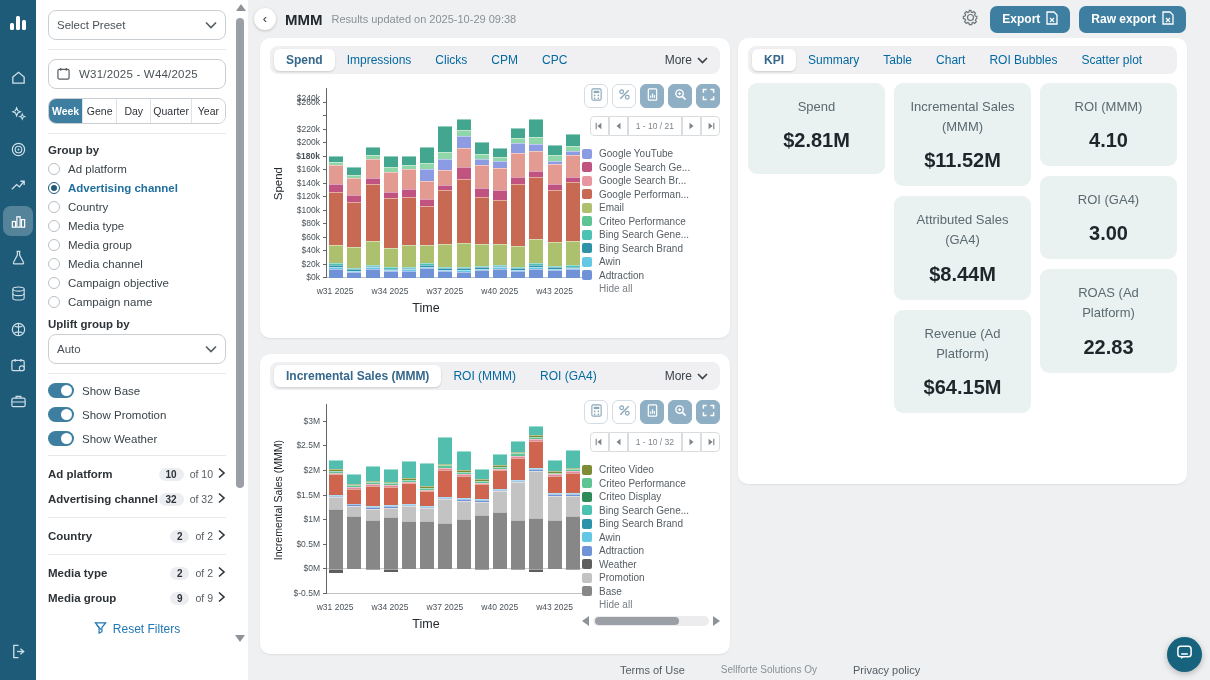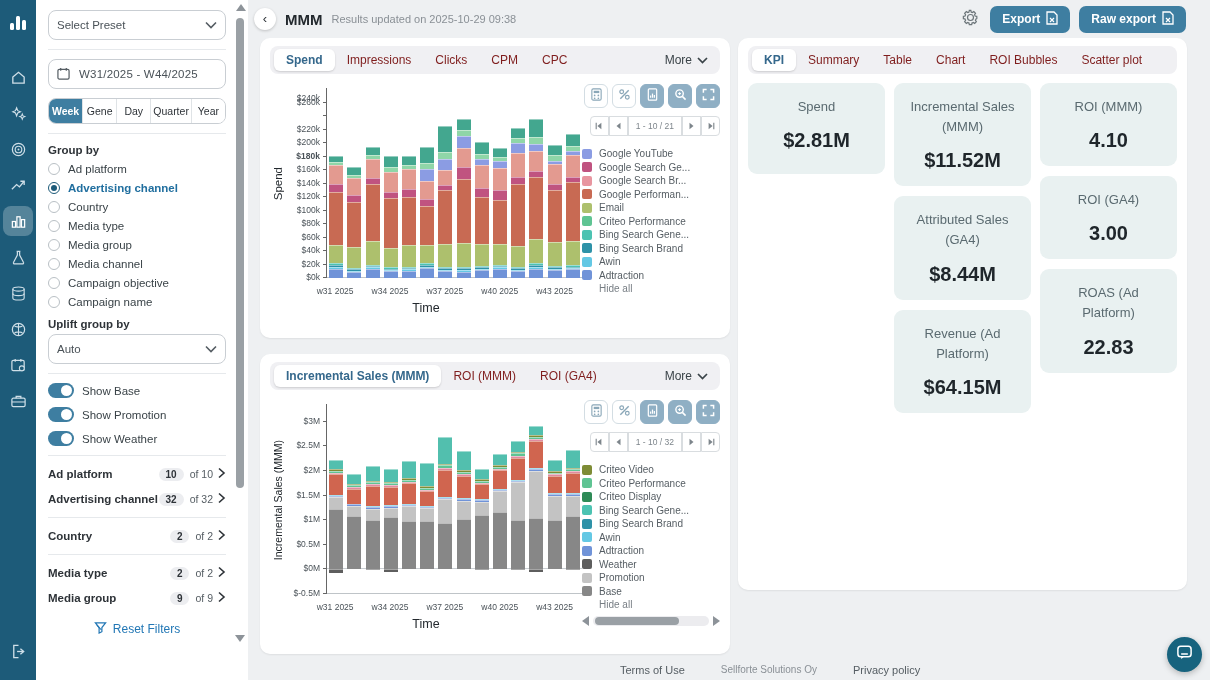--- a/index.html
+++ b/index.html
@@ -52,21 +52,21 @@
   .hdr .title { font-size:15px; font-weight:bold; color:#23292e; }
   .hdr .updated { font-size:11px; color:#8a9096; }
   .hdr .sp { flex:1; }
   .btn-primary { background:#3e7ea1; color:#fff; border:none; border-radius:7px; height:27px; padding:0 12px; font-size:12px; font-weight:bold; display:flex; align-items:center; gap:6px; cursor:pointer; font-family:inherit; }
   .content { display:flex; gap:8px; padding-left:12px; }
 
   .card { background:#fff; border-radius:10px; box-shadow:0 1px 2px rgba(0,0,0,.07); }
   .charts-col { width:470px; display:flex; flex-direction:column; gap:16px; flex-shrink:0; }
   .chart-card { height:300px; padding:8px 10px; }
   .tabbar { background:#f0f0f3; border-radius:8px; display:flex; align-items:center; padding:3px 4px; }
-  .tab { font-size:12px; color:#7f1d1d; padding:4px 12px; border-radius:6px; cursor:pointer; white-space:nowrap; }
+  .tab { font-size:12px; color:#0369a1; padding:4px 12px; border-radius:6px; cursor:pointer; white-space:nowrap; }
   .tab.on { background:#fff; box-shadow:0 1px 2px rgba(0,0,0,.15); color:#35688c; font-weight:bold; }
   .more { margin-left:auto; font-size:12px; color:#3a4348; display:flex; align-items:center; gap:5px; padding-right:8px; cursor:pointer; }
 
   .chart-row { display:flex; margin-top:8px; height:204px; }
   .ylab { width:16px; display:flex; align-items:center; justify-content:center; }
   .ylab span { writing-mode:vertical-rl; transform:rotate(180deg); font-size:11.5px; color:#23292e; white-space:nowrap; }
   .yticks { width:40px; position:relative; }
   .yticks span { position:absolute; right:6px; font-size:8.5px; color:#4a5258; transform:translateY(4px); }
   .plot { flex:1; position:relative; border-left:1px solid #666; margin-top:6px; margin-bottom:8px; }
   .plot .tick { position:absolute; left:-4px; width:4px; height:1px; background:#666; }
@@ -94,21 +94,21 @@
   .leg-item .sq { width:10px; height:10px; border-radius:2px; flex-shrink:0; }
   .leg-item.hideall { padding-left:17px; color:#777e84; }
   .hscroll { display:flex; align-items:center; gap:4px; margin-top:6px; }
   .hscroll .ha { width:0; height:0; border-top:5px solid transparent; border-bottom:5px solid transparent; cursor:pointer; }
   .hscroll .hl { border-right:7px solid #8d9399; }
   .hscroll .hr { border-left:7px solid #8d9399; }
   .hscroll .htrack { flex:1; height:10px; background:#ececef; border-radius:5px; position:relative; }
   .hscroll .hthumb { position:absolute; left:2px; top:1px; height:8px; width:72%; background:#9aa0a5; border-radius:4px; }
 
   
-  .kpi-card-outer { flex:1; margin-right:23px; height:552px; padding:8px 10px; }
+  .kpi-card-outer { flex:1; margin-right:23px; height:446px; padding:8px 10px; }
   .kpi-grid { display:flex; gap:9px; margin-top:9px; }
   .kpi-colmn { display:flex; flex-direction:column; gap:10px; flex:1; }
   .kpi-card { background:#e9f1f1; border-radius:9px; padding:14px 10px; text-align:center; cursor:default; }
   .kpi-card .t { font-size:13px; color:#5a6a70; line-height:1.55; }
   .kpi-card .v { font-size:20px; font-weight:bold; color:#1f262b; margin-top:12px; }
   .kpi-card.short { padding-bottom:22px; }
 
   
   .footer { position:absolute; bottom:0; left:0; right:0; height:21px; display:flex; align-items:center; gap:36px; padding-left:372px; font-size:11px; }
   .footer a { color:#555d63; text-decoration:none; cursor:pointer; }

